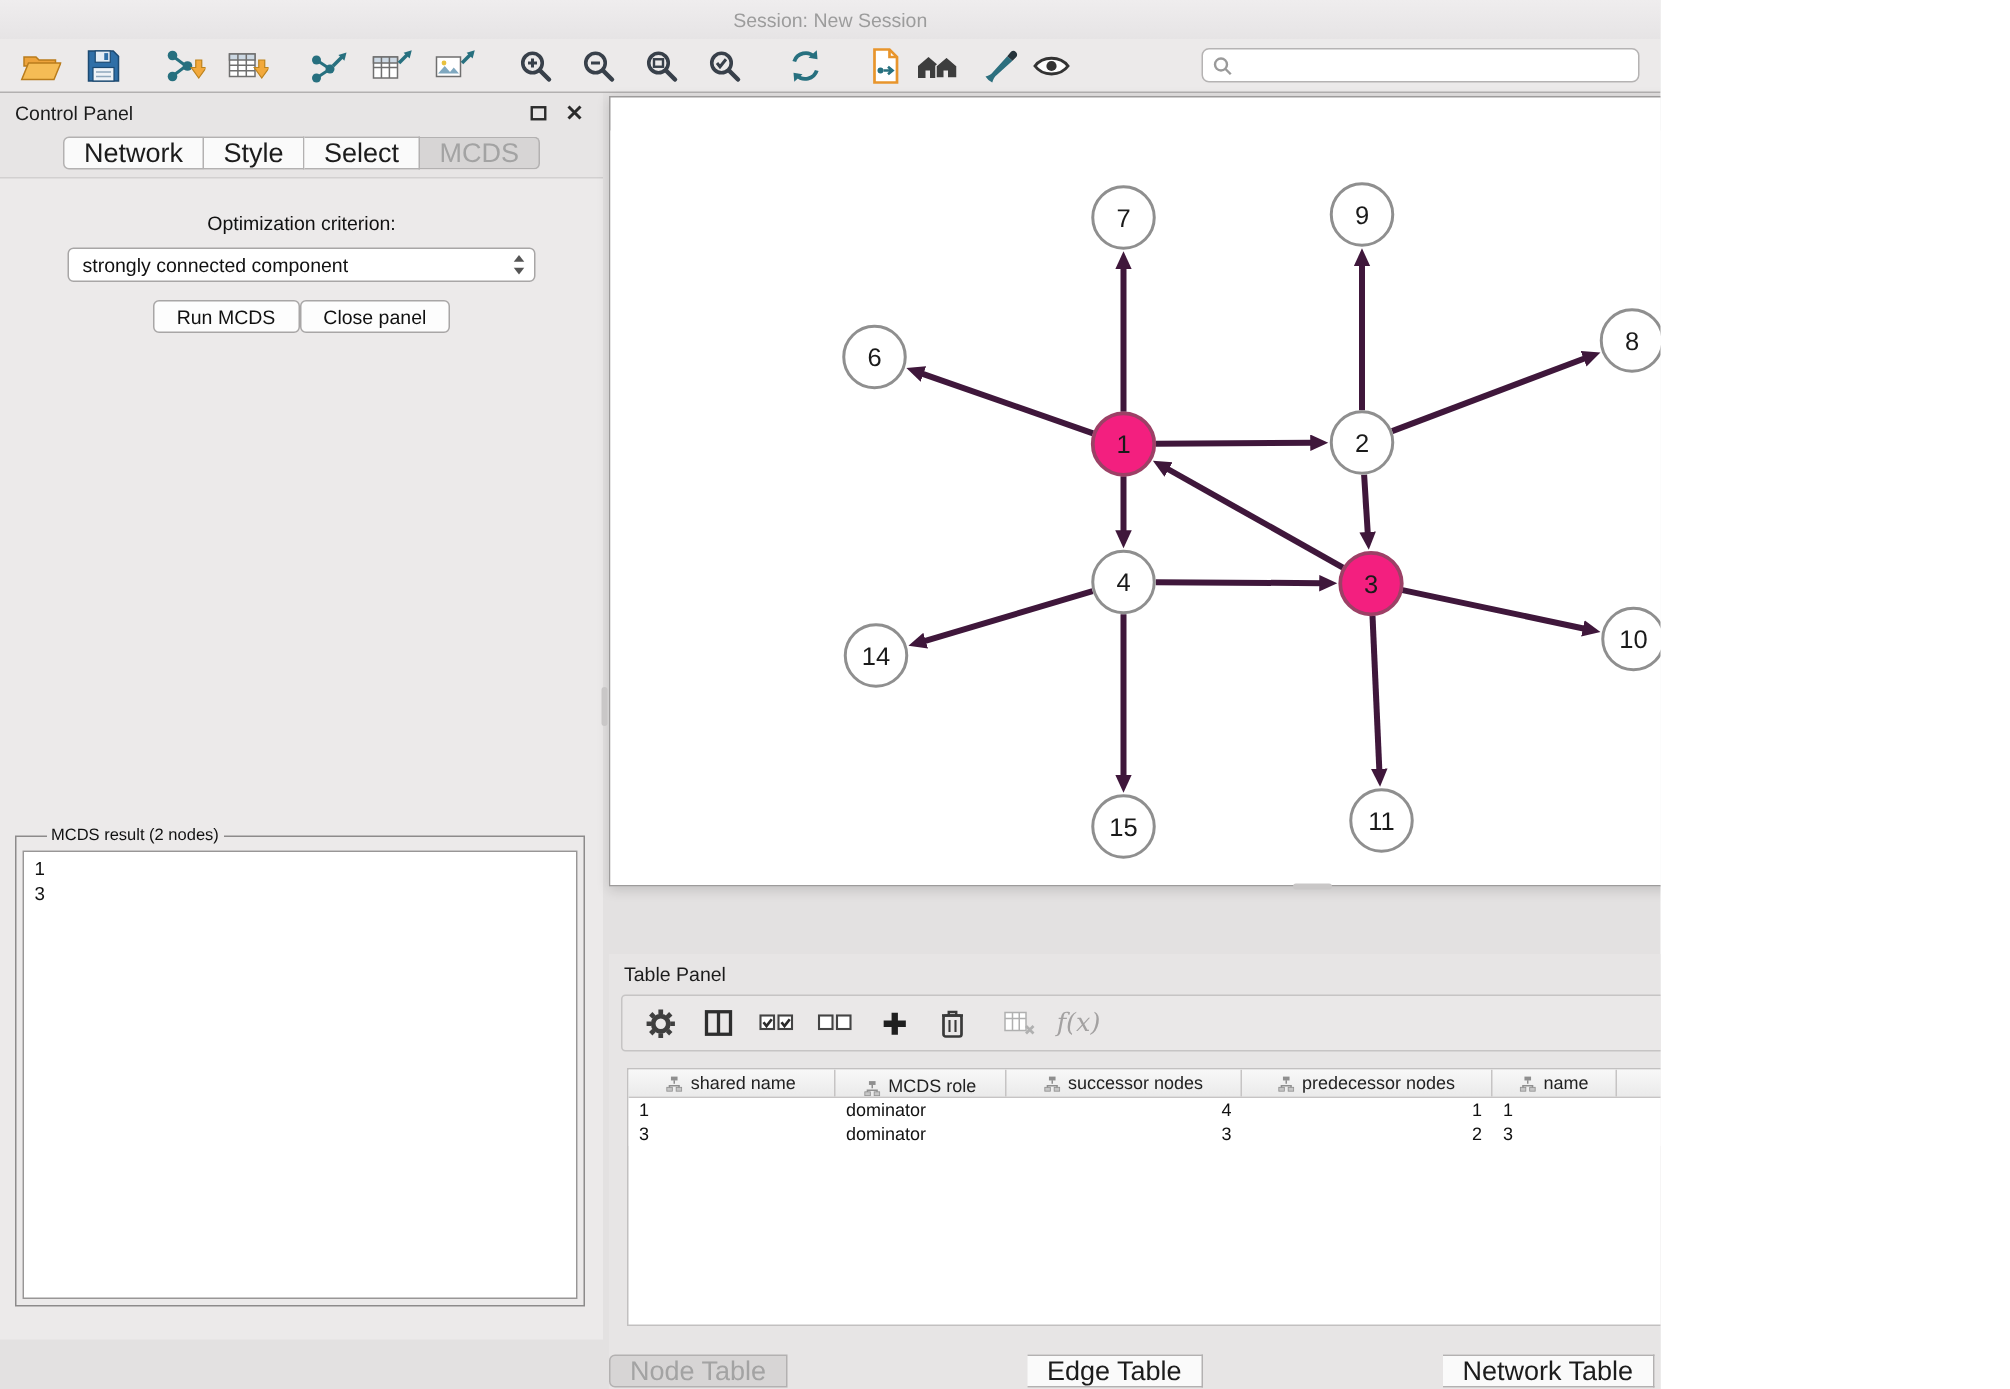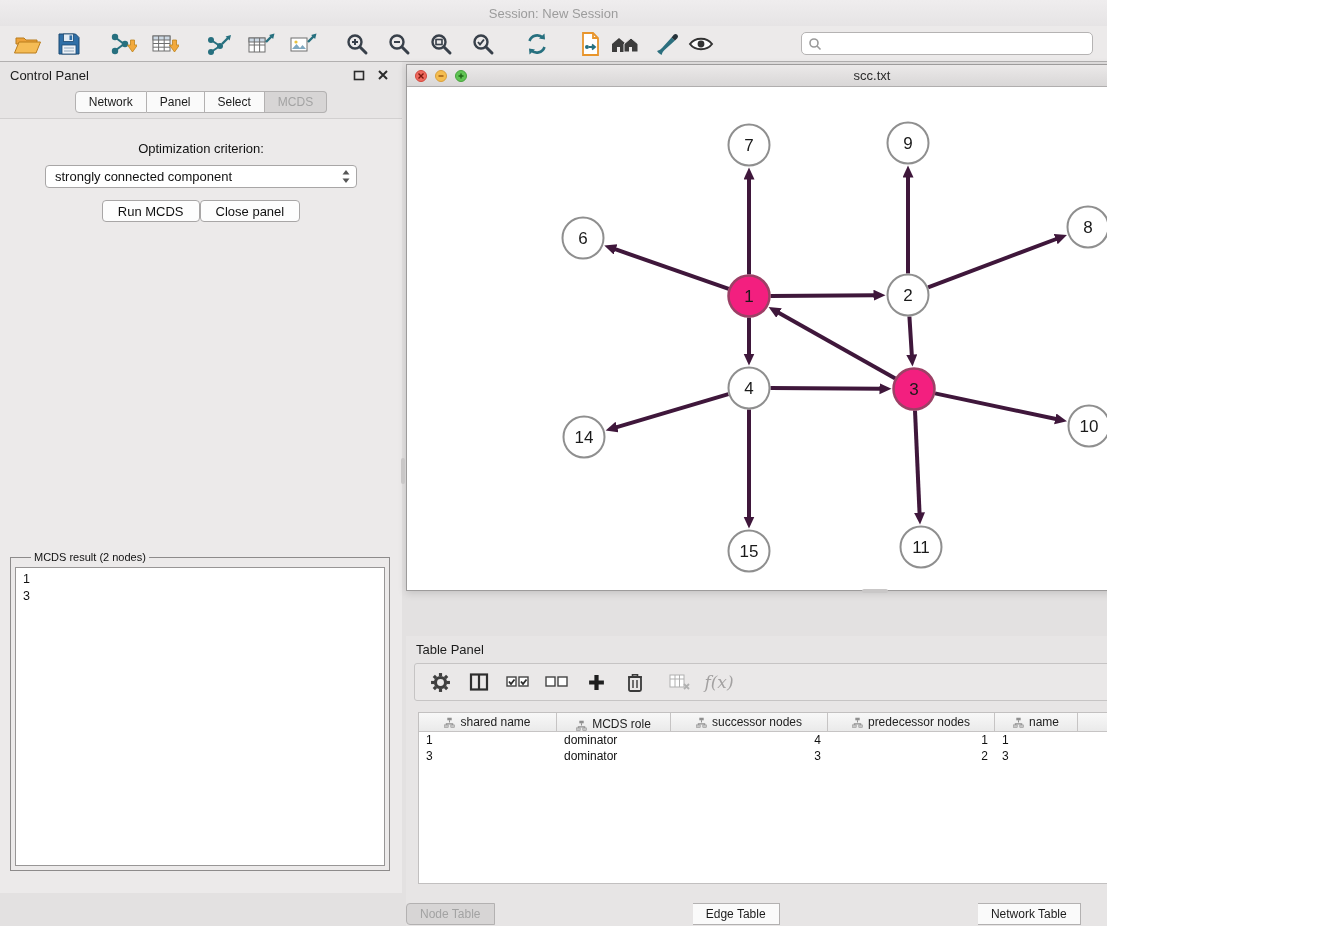--- a/index.html
+++ b/index.html
@@ -16,21 +16,21 @@
   .tb-gap{width:20px;flex:0 0 auto;}
   .search-field{margin-left:auto;width:292px;height:23px;background:#fff;border:1px solid #b5b3b3;border-radius:5px;display:flex;align-items:center;padding:0 6px;margin-right:4px;}
   .search-field input{border:none;outline:none;flex:1;font-size:12px;background:transparent;margin-left:4px;font-family:inherit;color:#333;}
 
   
   .control-panel{position:absolute;left:0;top:62px;width:402px;height:831px;background:#e7e5e5;}
   .panel-header{height:26px;display:flex;align-items:center;padding:0 10px;font-size:13px;color:#1c1c1c;}
   .ph-spacer{flex:1;}
   .ph-icon{width:18px;height:16px;display:flex;align-items:center;justify-content:center;margin-left:6px;background:none;border:none;}
   .cp-tabs{display:flex;justify-content:center;margin-top:3px;}
-  .cp-tab,.tp-tab{height:22px;line-height:20px;padding:0 13px;font-size:12px;color:#1c1c1c;background:#fafafa;border:1px solid #b3b1b1;border-left:none;cursor:default;}
+  .cp-tab,.tp-tab{height:22px;line-height:20px;padding:0 13px;font-size:18px;color:#1c1c1c;background:#fafafa;border:1px solid #b3b1b1;border-left:none;cursor:default;}
   .cp-tab:first-child,.tp-tab:first-child{border-left:1px solid #b3b1b1;border-radius:4px 0 0 4px;}
   .cp-tab:last-child,.tp-tab:last-child{border-radius:0 4px 4px 0;}
   .cp-tab.active,.tp-tab.active{background:#d7d5d5;color:#a3a3a3;}
   .cp-body{position:absolute;left:0;top:56px;right:0;bottom:0;background:#eceaea;border-top:1px solid #d2d0d0;}
   .opt-label{text-align:center;margin-top:22px;font-size:13px;color:#111;}
   .dropdown{margin:9px auto 0;width:312px;height:23px;background:#fff;border:1px solid #a8a6a6;border-radius:4px;display:flex;align-items:center;padding:0 5px 0 9px;font-size:13px;color:#111;}
   .dropdown .dd-label{flex:1;}
   .btn-row{display:flex;justify-content:center;margin-top:12px;}
   .btn{height:22px;padding:0 15px;font-size:13px;color:#111;background:#fdfdfd;border:1px solid #a8a6a6;border-radius:4px;font-family:inherit;}
   .result-box{position:absolute;left:10px;right:12px;top:432px;bottom:22px;border:1px solid #8d8b8b;padding:4px;}
@@ -237,21 +237,21 @@
           </svg>
       </button>
       <button class="ph-icon">
         <svg width="12" height="12" viewBox="0 0 12 12">
             <path d="M2 2 L10 10 M10 2 L2 10" stroke="#2b2b2b" stroke-width="2"></path>
           </svg>
       </button>
     </div>
     <div class="cp-tabs" id="cp-tabs">
         <div class="cp-tab">Network</div>
-        <div class="cp-tab">Panel</div>
+        <div class="cp-tab">Style</div>
         <div class="cp-tab">Select</div>
         <div class="cp-tab active">MCDS</div>
       </div>
     <div class="cp-body">
       <div class="opt-label">Optimization criterion:</div>
       <div class="dropdown">
         <span class="dd-label">strongly connected component</span>
         <svg width="10" height="15" viewBox="0 0 10 15">
             <path d="M5 1 L8.5 5.5 h-7 z" fill="#555"></path>
             <path d="M5 14 L1.5 9.5 h7 z" fill="#555"></path>
@@ -265,38 +265,20 @@
         <legend>MCDS result (2 nodes)</legend>
         <div class="result-inner" id="result-lines">
             <div>1</div>
             <div>3</div>
           </div>
       </fieldset>
     </div>
   </div>
 
   <div class="network-window">
-    <div class="nw-titlebar">
-      <button class="tl red">
-          <svg width="8" height="8" viewBox="0 0 8 8">
-            <path d="M1.5 1.5 L6.5 6.5 M6.5 1.5 L1.5 6.5" stroke="#7e150d" stroke-width="1.4"></path>
-          </svg>
-        </button>
-      <button class="tl yellow">
-          <svg width="8" height="8" viewBox="0 0 8 8">
-            <path d="M1.5 4 H6.5" stroke="#985712" stroke-width="1.4"></path>
-          </svg>
-        </button>
-      <button class="tl green">
-          <svg width="8" height="8" viewBox="0 0 8 8">
-            <path d="M1.5 4 H6.5 M4 1.5 V6.5" stroke="#1d6516" stroke-width="1.4"></path>
-          </svg>
-        </button>
-      <span class="nw-title">scc.txt</span>
-    </div>
     <div class="nw-canvas">
       <svg id="graph-svg" width="930" height="504">
           <defs>
             <marker id="arrowhead" markerWidth="13" markerHeight="12" refX="2" refY="5.5" orient="auto" markerUnits="userSpaceOnUse">
               <path d="M0,0 L12,5.5 L0,11 Z" fill="#3f173b"></path>
             </marker>
           </defs>
           <line x1="342.0" y1="187.5" x2="342.0" y2="90.5" stroke="#3f173b" stroke-width="4" marker-end="url(#arrowhead)"></line>
           <line x1="321.7" y1="201.9" x2="206.7" y2="161.7" stroke="#3f173b" stroke-width="4" marker-end="url(#arrowhead)"></line>
           <line x1="363.5" y1="208.9" x2="468.5" y2="208.2" stroke="#3f173b" stroke-width="4" marker-end="url(#arrowhead)"></line>

